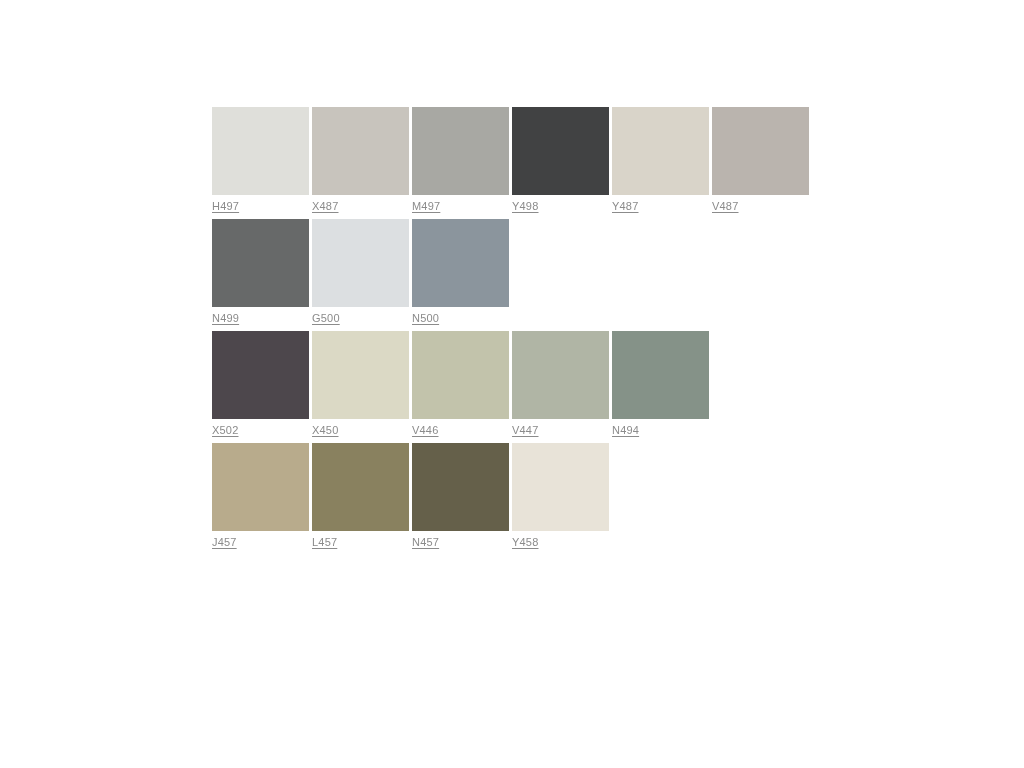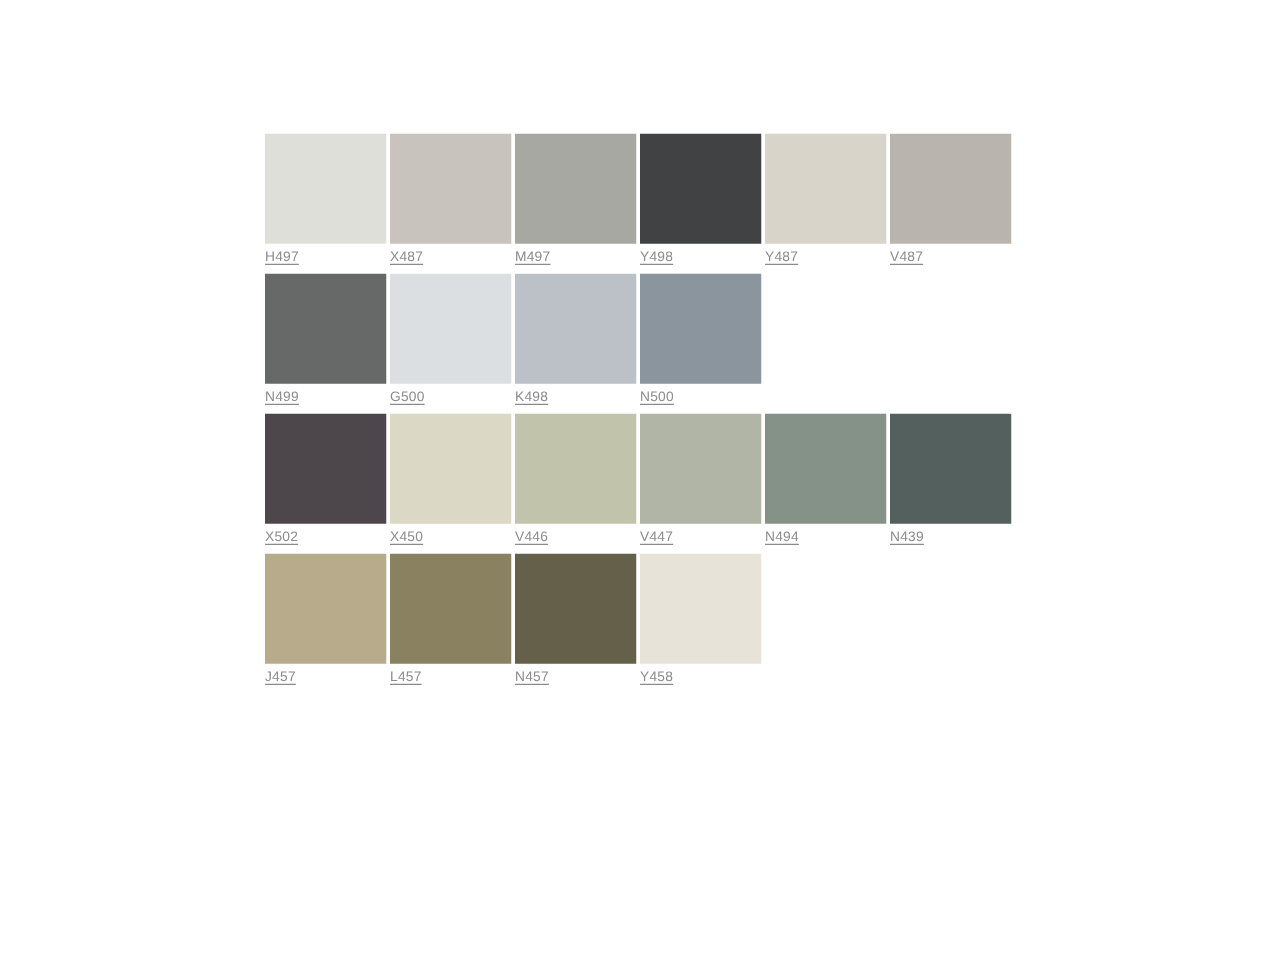--- a/index.html
+++ b/index.html
@@ -95,24 +95,20 @@
     <div class="swatch-row">
       <div class="swatch-cell">
         <div class="swatch-chip" style="background-color: rgb(103, 105, 105);"></div>
         <a class="swatch-label" href="#" style="color: rgb(139, 139, 139);">N499</a>
       </div>
       <div class="swatch-cell">
         <div class="swatch-chip" style="background-color: rgb(220, 223, 225);"></div>
         <a class="swatch-label" href="#" style="color: rgb(139, 139, 139);">G500</a>
       </div>
       <div class="swatch-cell">
-        <div class="swatch-chip" style="background-color: rgb(188, 193, 199);"></div>
-        <a class="swatch-label" href="#" style="color: rgb(139, 139, 139);">K498</a>
-      </div>
-      <div class="swatch-cell">
         <div class="swatch-chip" style="background-color: rgb(139, 149, 157);"></div>
         <a class="swatch-label" href="#" style="color: rgb(139, 139, 139);">N500</a>
       </div>
     </div>
     <div class="swatch-row">
       <div class="swatch-cell">
         <div class="swatch-chip" style="background-color: rgb(77, 71, 76);"></div>
         <a class="swatch-label" href="#" style="color: rgb(139, 139, 139);">X502</a>
       </div>
       <div class="swatch-cell">
@@ -124,24 +120,20 @@
         <a class="swatch-label" href="#" style="color: rgb(139, 139, 139);">V446</a>
       </div>
       <div class="swatch-cell">
         <div class="swatch-chip" style="background-color: rgb(176, 181, 165);"></div>
         <a class="swatch-label" href="#" style="color: rgb(139, 139, 139);">V447</a>
       </div>
       <div class="swatch-cell">
         <div class="swatch-chip" style="background-color: rgb(133, 146, 136);"></div>
         <a class="swatch-label" href="#" style="color: rgb(139, 139, 139);">N494</a>
       </div>
-      <div class="swatch-cell">
-        <div class="swatch-chip" style="background-color: rgb(83, 96, 93);"></div>
-        <a class="swatch-label" href="#" style="color: rgb(139, 139, 139);">N439</a>
-      </div>
     </div>
     <div class="swatch-row">
       <div class="swatch-cell">
         <div class="swatch-chip" style="background-color: rgb(184, 171, 140);"></div>
         <a class="swatch-label" href="#" style="color: rgb(139, 139, 139);">J457</a>
       </div>
       <div class="swatch-cell">
         <div class="swatch-chip" style="background-color: rgb(137, 129, 95);"></div>
         <a class="swatch-label" href="#" style="color: rgb(139, 139, 139);">L457</a>
       </div>

